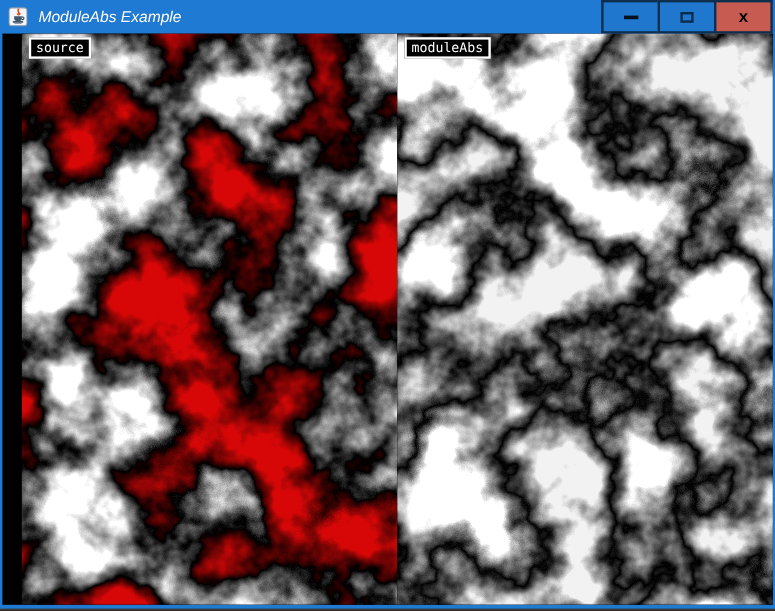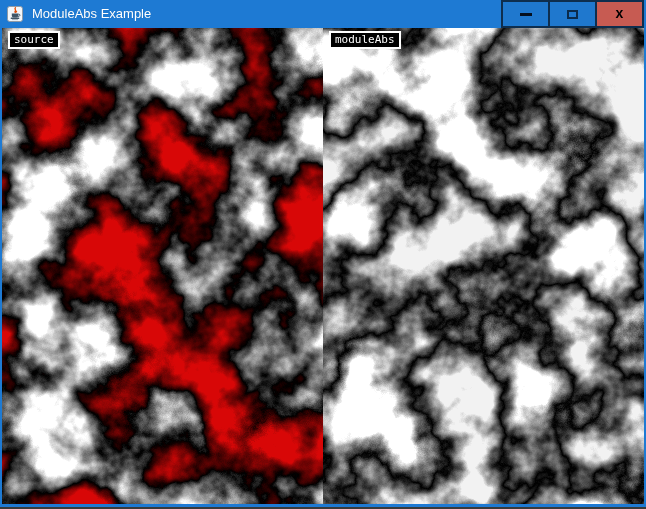--- a/index.html
+++ b/index.html
@@ -25,20 +25,21 @@
   }
   .app-icon { width:16px; height:16px; margin-left:5px; flex:0 0 auto; display:block; }
   .title-text {
     color:#ffffff;
     font-size:13px;
     margin-left:9px;
     white-space:nowrap;
     flex:1 1 auto;
     line-height:28px;
     text-shadow:0 0 1px rgba(0,0,0,0.15);
+    font-style:italic;
   }
   .controls { display:flex; height:28px; flex:0 0 auto; }
   .ctrl-btn {
     width:47px; height:28px;
     border:2px solid #0E2E4E;
     border-right:none;
     background:#1F78CE;
     display:flex; align-items:center; justify-content:center;
     cursor:pointer;
     font-family:inherit;
@@ -47,20 +48,21 @@
   .min-glyph { width:12px; height:3px; background:#05101f; }
   .max-glyph { width:11px; height:9px; border:2px solid #0B2B4B; background:transparent; }
   .close-glyph {
     color:#000000; font-weight:bold; font-size:14px; line-height:1;
     transform:translateY(-1px);
   }
   .content {
     width:642px; height:476px;
     display:flex;
     background:#000;
+    padding-left:16px;
   }
   .panel { position:relative; width:321px; height:476px; overflow:hidden; }
   .panel svg { display:block; }
   .img-label {
     position:absolute; top:3px; left:6px;
     background:#000000; color:#ffffff;
     border:2px solid #ffffff;
     padding:1px 4px;
     font-family:"DejaVu Sans Mono", monospace;
     font-size:11px; line-height:12px;

